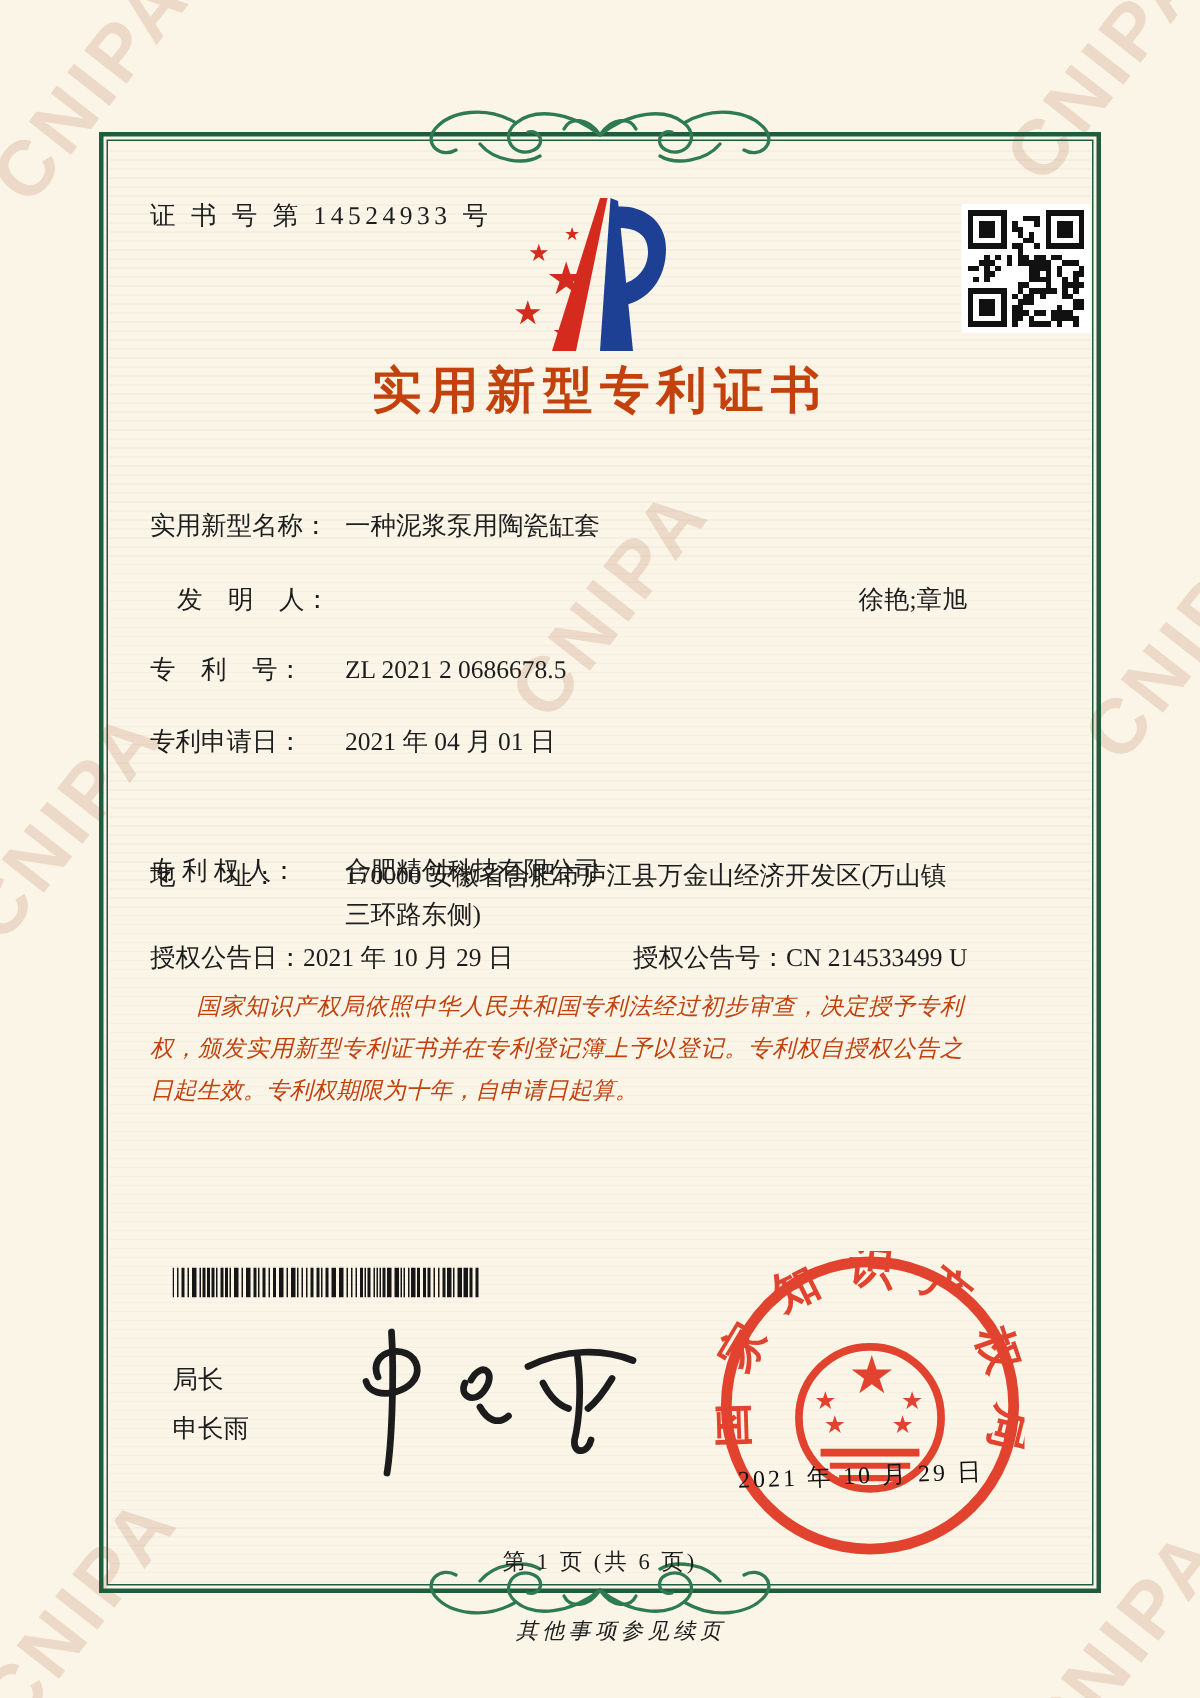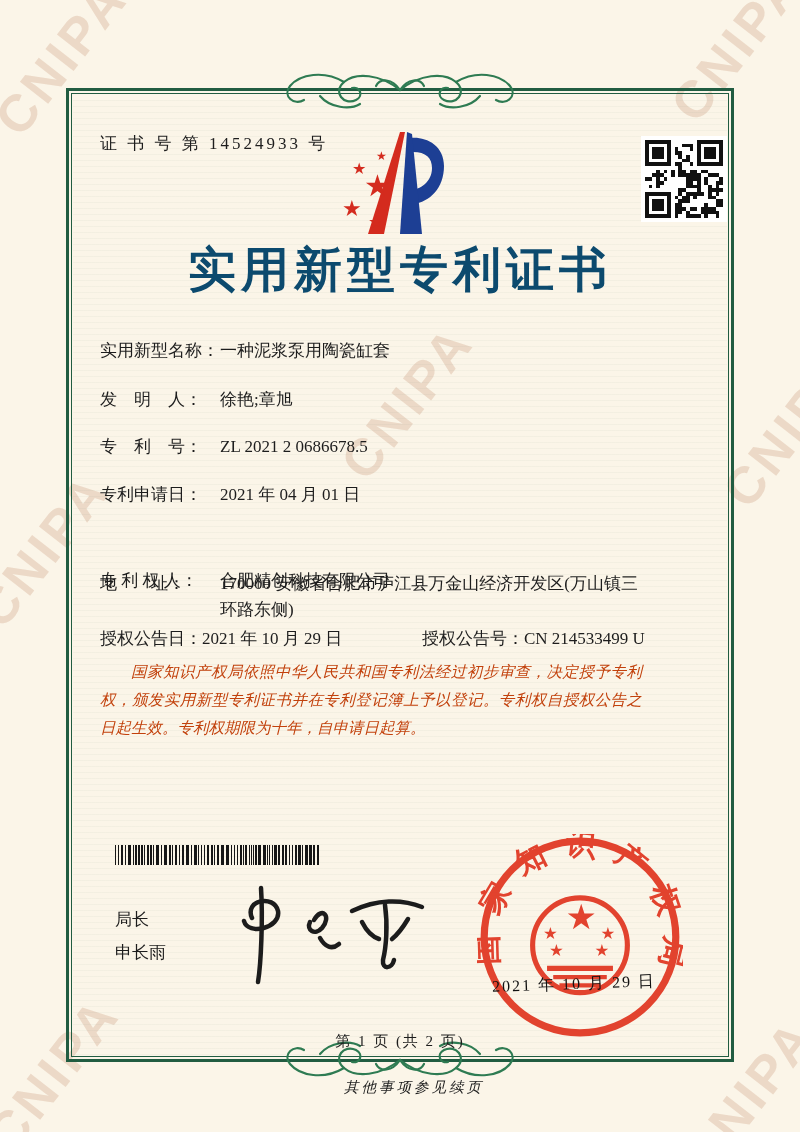--- a/index.html
+++ b/index.html
@@ -48,31 +48,31 @@
     position:absolute; left:100px; top:132px; z-index:3;
     font-size:17px; letter-spacing:3px;
   }
   .logo { position:absolute; left:328px; top:126px; z-index:3; }
   .qr-box {
     position:absolute; left:641px; top:136px; width:86px; height:86px;
     background:#fff; z-index:3; padding:4px;
   }
   .title {
     position:absolute; left:0; right:0; top:238px; z-index:3;
-    text-align:center; font-size:48px; font-weight:bold;
-    letter-spacing:5px; color:#0c4a6e;
+    text-align:center; font-size:33px; font-weight:bold;
+    letter-spacing:5px; color:#c2410c;
   }
 
   
   .fields { position:absolute; left:100px; top:330px; width:545px; z-index:3; font-size:17px; }
-  .row { position:absolute; left:0; display:flex; width:100%; line-height:26px; }
+  .row { position:absolute; left:0; display:flex; width:100%; line-height:26px;gap:10px; }
   .row .lab { flex:0 0 120px; white-space:nowrap; }
   .row .val { flex:1; }
   .r-name     { top:8px; }
-  .r-inventor { top:57px; }
+  .r-inventor { top:57px;text-align:right; }
   .r-patno    { top:104px;justify-content:center; }
   .r-filing   { top:152px; }
   .r-patentee { top:199px;margin-top:39px; }
   .r-address  { top:241px; }
   .r-grant    { top:296px; }
   .grant-no { position:absolute; left:322px; top:0; white-space:nowrap; }
   .grant-date { position:absolute; left:0; top:0; white-space:nowrap; }
 
   
   .body-text {
@@ -425,16 +425,16 @@
       <text x="120" y="102" font-size="16">★</text>
       <text x="70" y="118" font-size="16">★</text>
       <text x="114" y="118" font-size="16">★</text>
       <path d="M68,128 L132,128 L132,133 L68,133 Z"></path>
       <path d="M74,137 L126,137 L126,141 L74,141 Z"></path>
       <path d="M80,145 L120,145 L120,149 L80,149 Z"></path>
     </g>
   </svg>
   <div class="issue-date">2021 年 10 月 29 日</div>
 
-  <div class="page-info">第 1 页 (共 2 页)</div>
+  <div class="page-info">第 1 页 (共 6 页)</div>
   <div class="foot-note">其他事项参见续页</div>
 
 </div>
 
 </body></html>

